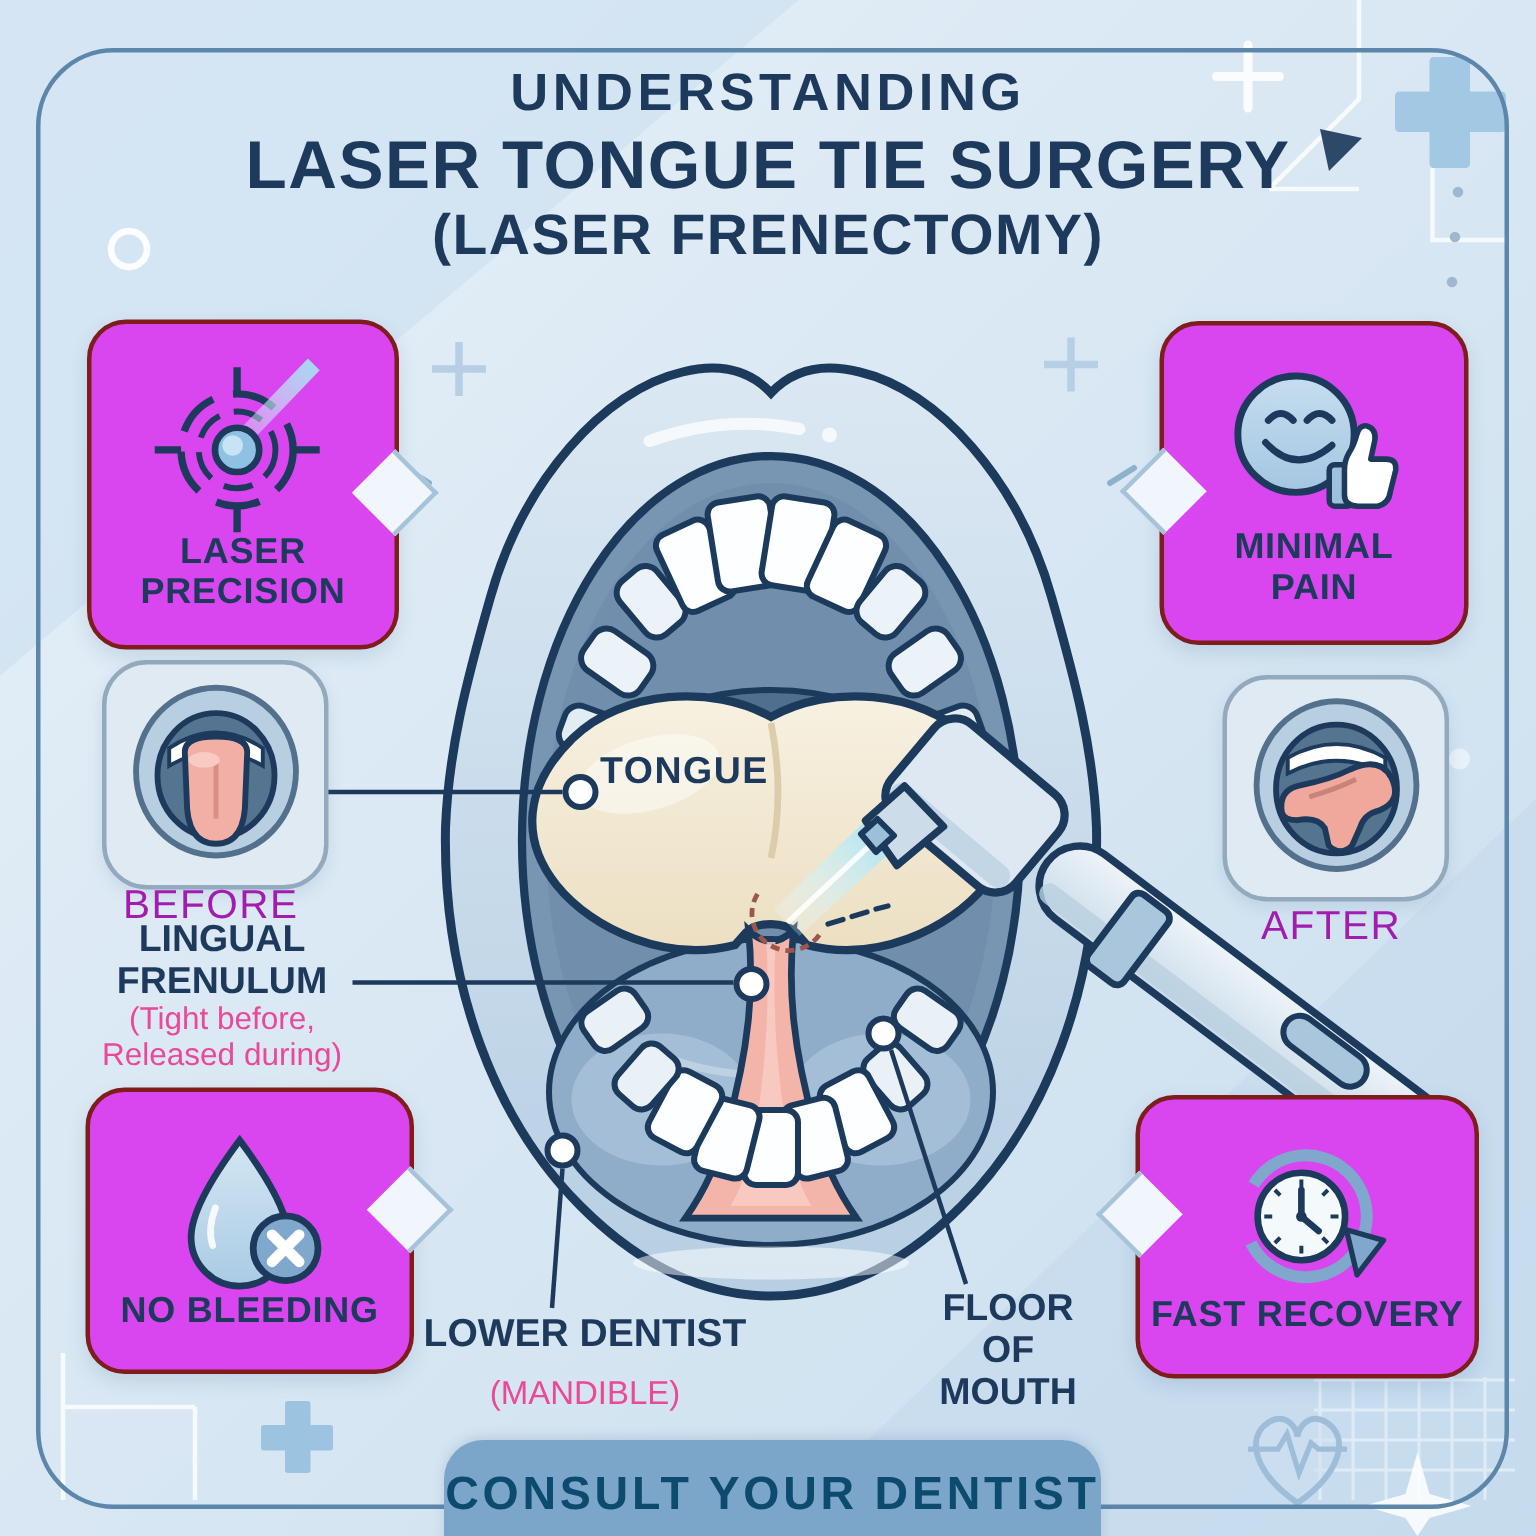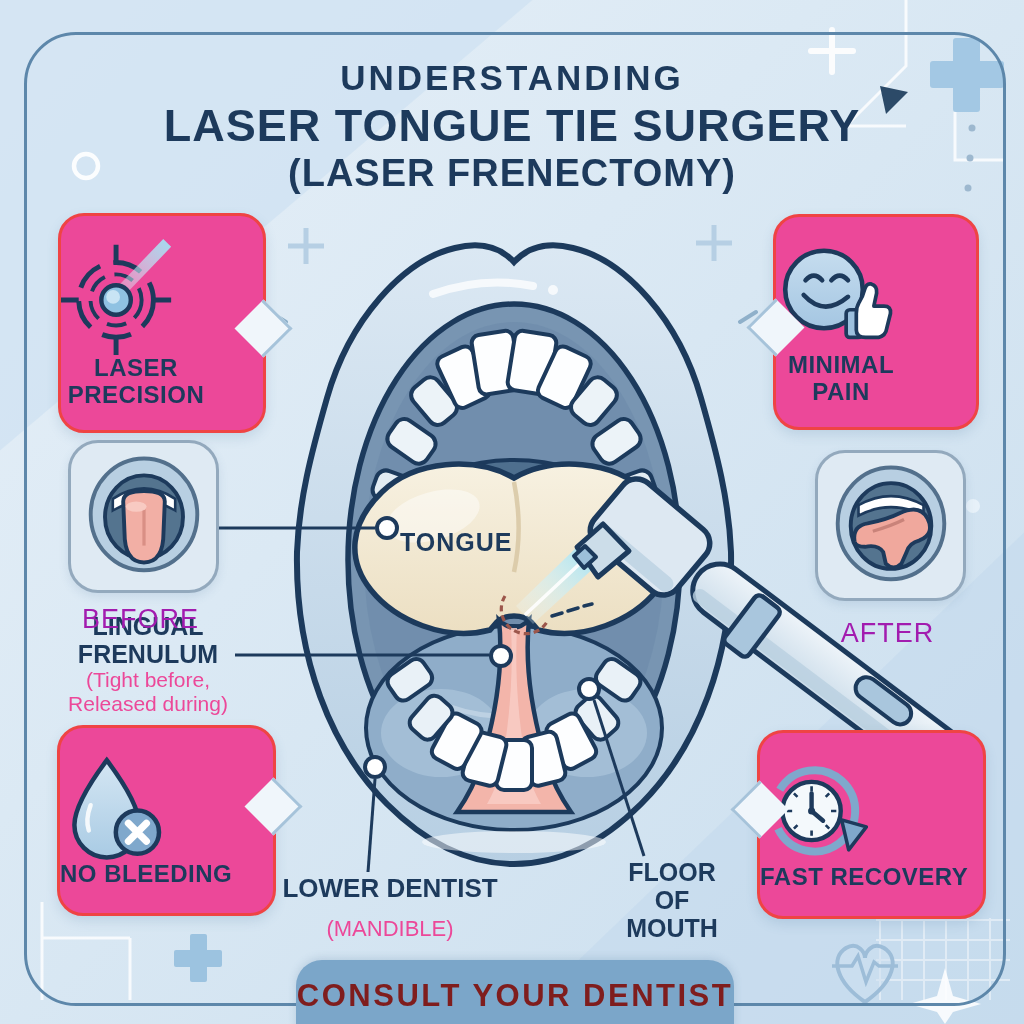--- a/index.html
+++ b/index.html
@@ -2,57 +2,57 @@
 <html><head>
 <meta charset="utf-8">
 <style>
   html,body{margin:0;padding:0;}
   body{
     width:1024px;height:1024px;position:relative;overflow:hidden;
     font-family:"Liberation Sans",sans-serif;
     background:linear-gradient(135deg,#e7f0f8 0%,#dbe9f4 40%,#cadeee 100%);
   }
   .abs{position:absolute;}
-  .navy{color:#1d3a5c;margin-top:16px;}
+  .navy{color:#1d3a5c;}
   
   .wash1{left:0;top:0;width:1024px;height:1024px;background:#cfe2f1;opacity:.75;
          clip-path:polygon(0 0,52% 0,0 44%);z-index:0;}
   .wash2{left:0;top:0;width:1024px;height:1024px;background:#c3d9ec;opacity:.55;
          clip-path:polygon(100% 52%,100% 100%,50% 100%);z-index:0;}
   .frame{left:24px;top:32px;width:976px;height:968px;border:3.5px solid #5d87aa;
          border-radius:52px;z-index:1;}
   .decor-svg{left:0;top:0;width:1024px;height:1024px;z-index:1;pointer-events:none;}
   
   .title-wrap{left:0;top:42px;width:1024px;text-align:center;z-index:5;}
   .title-line1{font-size:35px;font-weight:bold;letter-spacing:3px;}
   .title-line2{font-size:45px;font-weight:bold;letter-spacing:1px;margin-top:2px;}
   .title-line3{font-size:38px;font-weight:bold;letter-spacing:1px;margin-top:0;}
   
-  .callout{background:#ec4899;border:3px solid #ef4444;border-radius:26px;
+  .callout{background:#d946ef;border:3px solid #7f1d1d;border-radius:26px;
            box-shadow:0 5px 12px rgba(80,120,160,.18);display:flex;flex-direction:column;
-           align-items:flex-start;justify-content:center;z-index:6;}
+           align-items:center;justify-content:center;z-index:6;}
   .callout .label{font-weight:bold;font-size:24px;text-align:center;letter-spacing:.5px;
            line-height:1.12;color:#1d3a5c;}
   .tail{position:absolute;width:38px;height:38px;background:#f0f6fb;transform:rotate(45deg);z-index:7;}
   .tail.right{border-top:3px solid #a6c3da;border-right:3px solid #a6c3da;}
   .tail.left{border-bottom:3px solid #a6c3da;border-left:3px solid #a6c3da;}
   .thumb{background:#dfeaf3;border:3px solid #93a9bd;border-radius:30px;z-index:6;
          box-shadow:0 4px 10px rgba(80,120,160,.15);display:flex;align-items:center;justify-content:center;}
   .thumb-label{font-weight:normal;font-size:27px;letter-spacing:1px;text-align:center;z-index:6;color:#a21caf;}
   
   .anat{font-weight:bold;color:#1d3a5c;text-align:center;z-index:5;line-height:1.12;}
   .anat-sub{font-weight:normal;color:#ec4899;text-align:center;z-index:5;line-height:1.15;}
   .mouth-svg{left:283px;top:228px;width:464px;height:652px;z-index:2;}
   .tool-svg{left:0;top:0;width:1024px;height:1024px;z-index:3;pointer-events:none;}
   .lines-svg{left:0;top:0;width:1024px;height:1024px;z-index:4;pointer-events:none;}
   
   .banner{left:296px;top:960px;width:438px;height:72px;background:#7ba6c9;
           border-radius:26px 26px 0 0;z-index:8;display:flex;align-items:center;justify-content:center;
           box-shadow:0 -2px 8px rgba(70,110,150,.2);}
-  .banner span{color:#7f1d1d;font-weight:bold;font-size:31px;letter-spacing:2.5px;}
+  .banner span{color:#0c4a6e;font-weight:bold;font-size:31px;letter-spacing:2.5px;}
 </style>
 </head>
 <body>
 
 <div class="abs wash1"></div>
 <div class="abs wash2"></div>
 
 <svg class="abs decor-svg" viewBox="0 0 1024 1024">
 
   <path d="M906 0 V66 L846 126 M846 126 H906 M955 112 V160 H1004" stroke="#ffffff" stroke-width="3" fill="none" opacity="0.8"></path>
@@ -258,21 +258,21 @@
     <path d="M594 700 L644 856"></path>
   </g>
   <g fill="#ffffff" stroke="#1d3a5c" stroke-width="4">
     <circle cx="387" cy="528" r="10"></circle>
     <circle cx="501" cy="656" r="10"></circle>
     <circle cx="375" cy="767" r="10"></circle>
     <circle cx="589" cy="689" r="10"></circle>
   </g>
 </svg>
 
-<div class="abs anat" style="left:400px;top:500px;width:120px;font-size:25px;text-align:left;letter-spacing:1px;margin-top:28px;">TONGUE</div>
+<div class="abs anat" style="left:400px;top:500px;width:120px;font-size:25px;text-align:left;letter-spacing:1px;">TONGUE</div>
 <div class="abs anat" style="left:58px;top:612px;width:180px;font-size:25px;">LINGUAL FRENULUM</div>
 <div class="abs anat-sub" style="left:53px;top:668px;width:190px;font-size:21px;">(Tight before, Released during)</div>
 <div class="abs anat" style="left:258px;top:874px;width:264px;font-size:26px;">LOWER DENTIST</div>
 <div class="abs anat-sub" style="left:258px;top:916px;width:264px;font-size:22px;">(MANDIBLE)</div>
 <div class="abs anat" style="left:608px;top:858px;width:128px;font-size:25px;">FLOOR OF MOUTH</div>
 
 <div class="abs callout" style="left:58px;top:213px;width:202px;height:214px;">
   <div class="tail right" style="right:-21px;top:92px;"></div>
   <svg width="118" height="118" viewBox="0 0 120 120">
     <defs>

